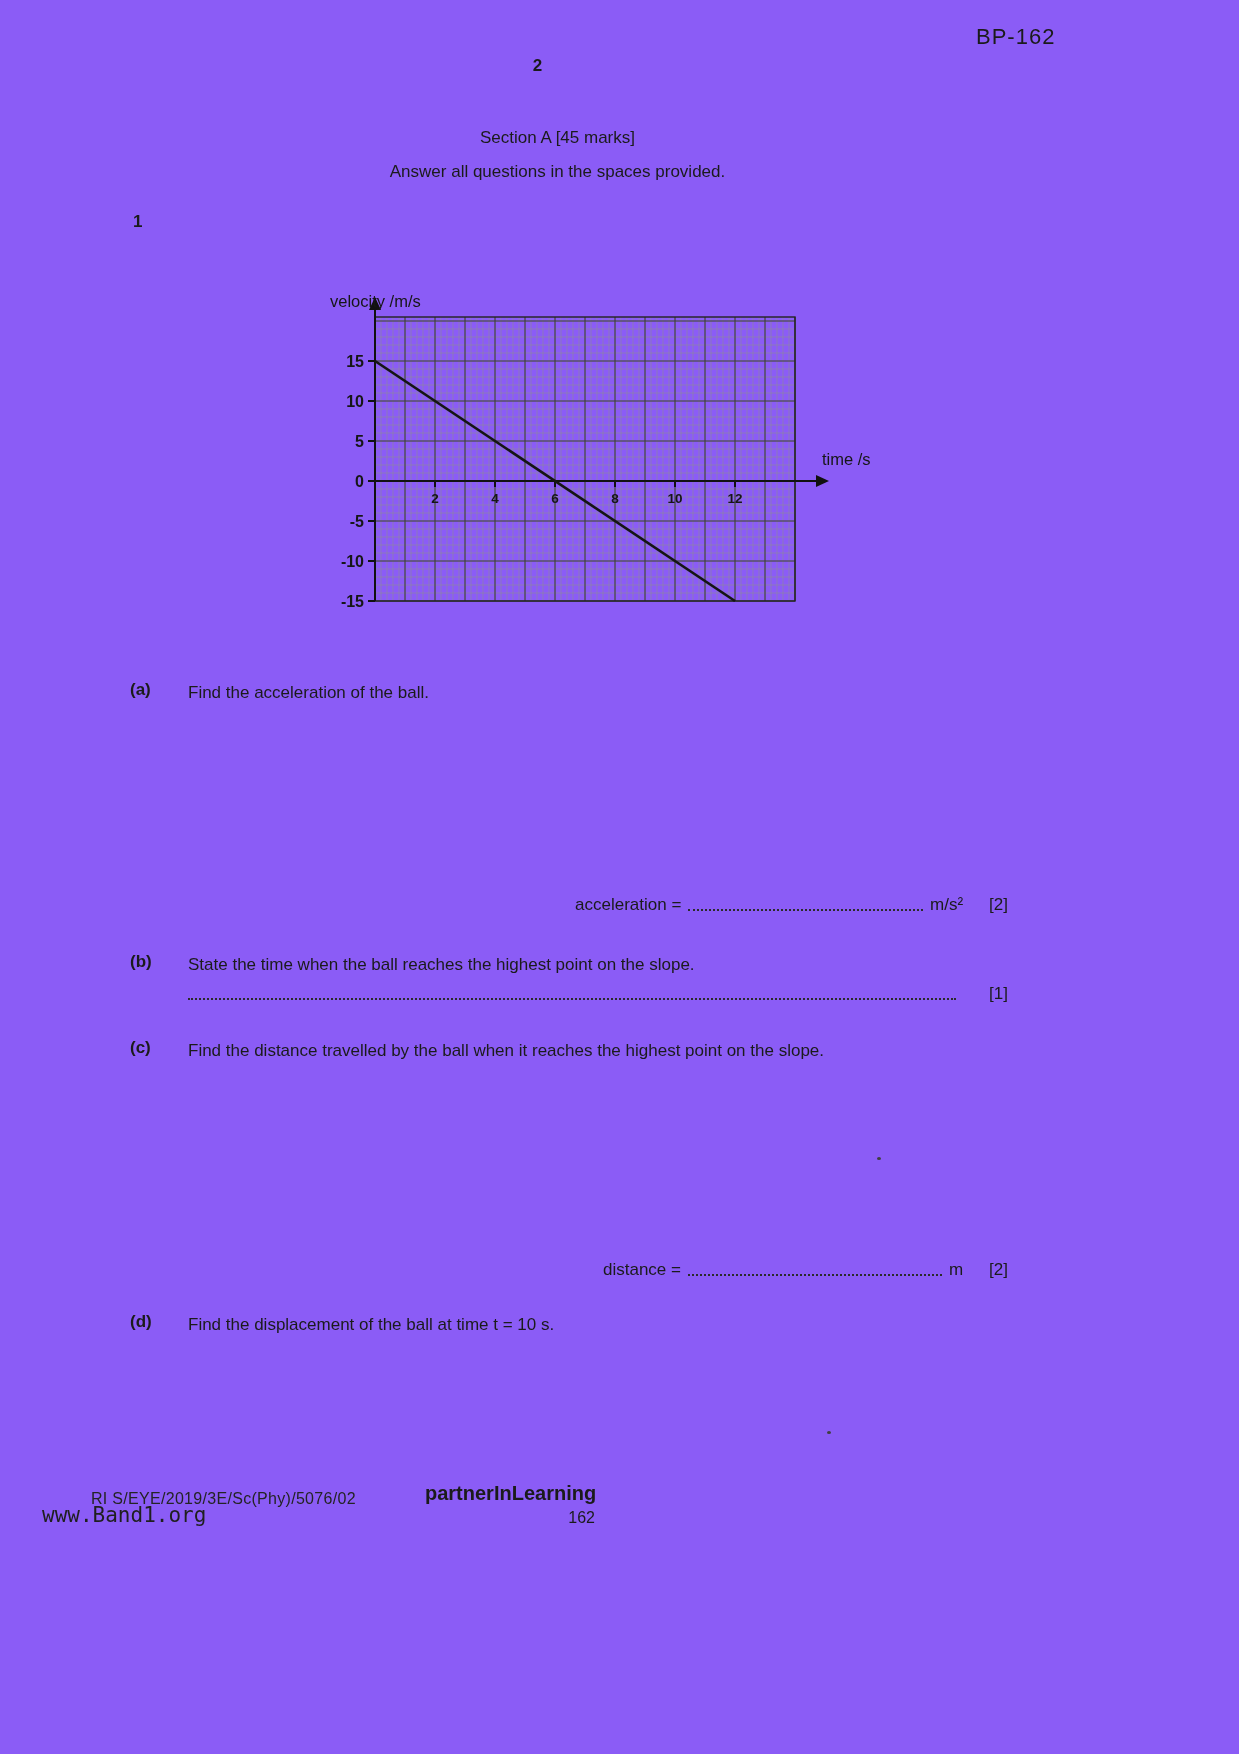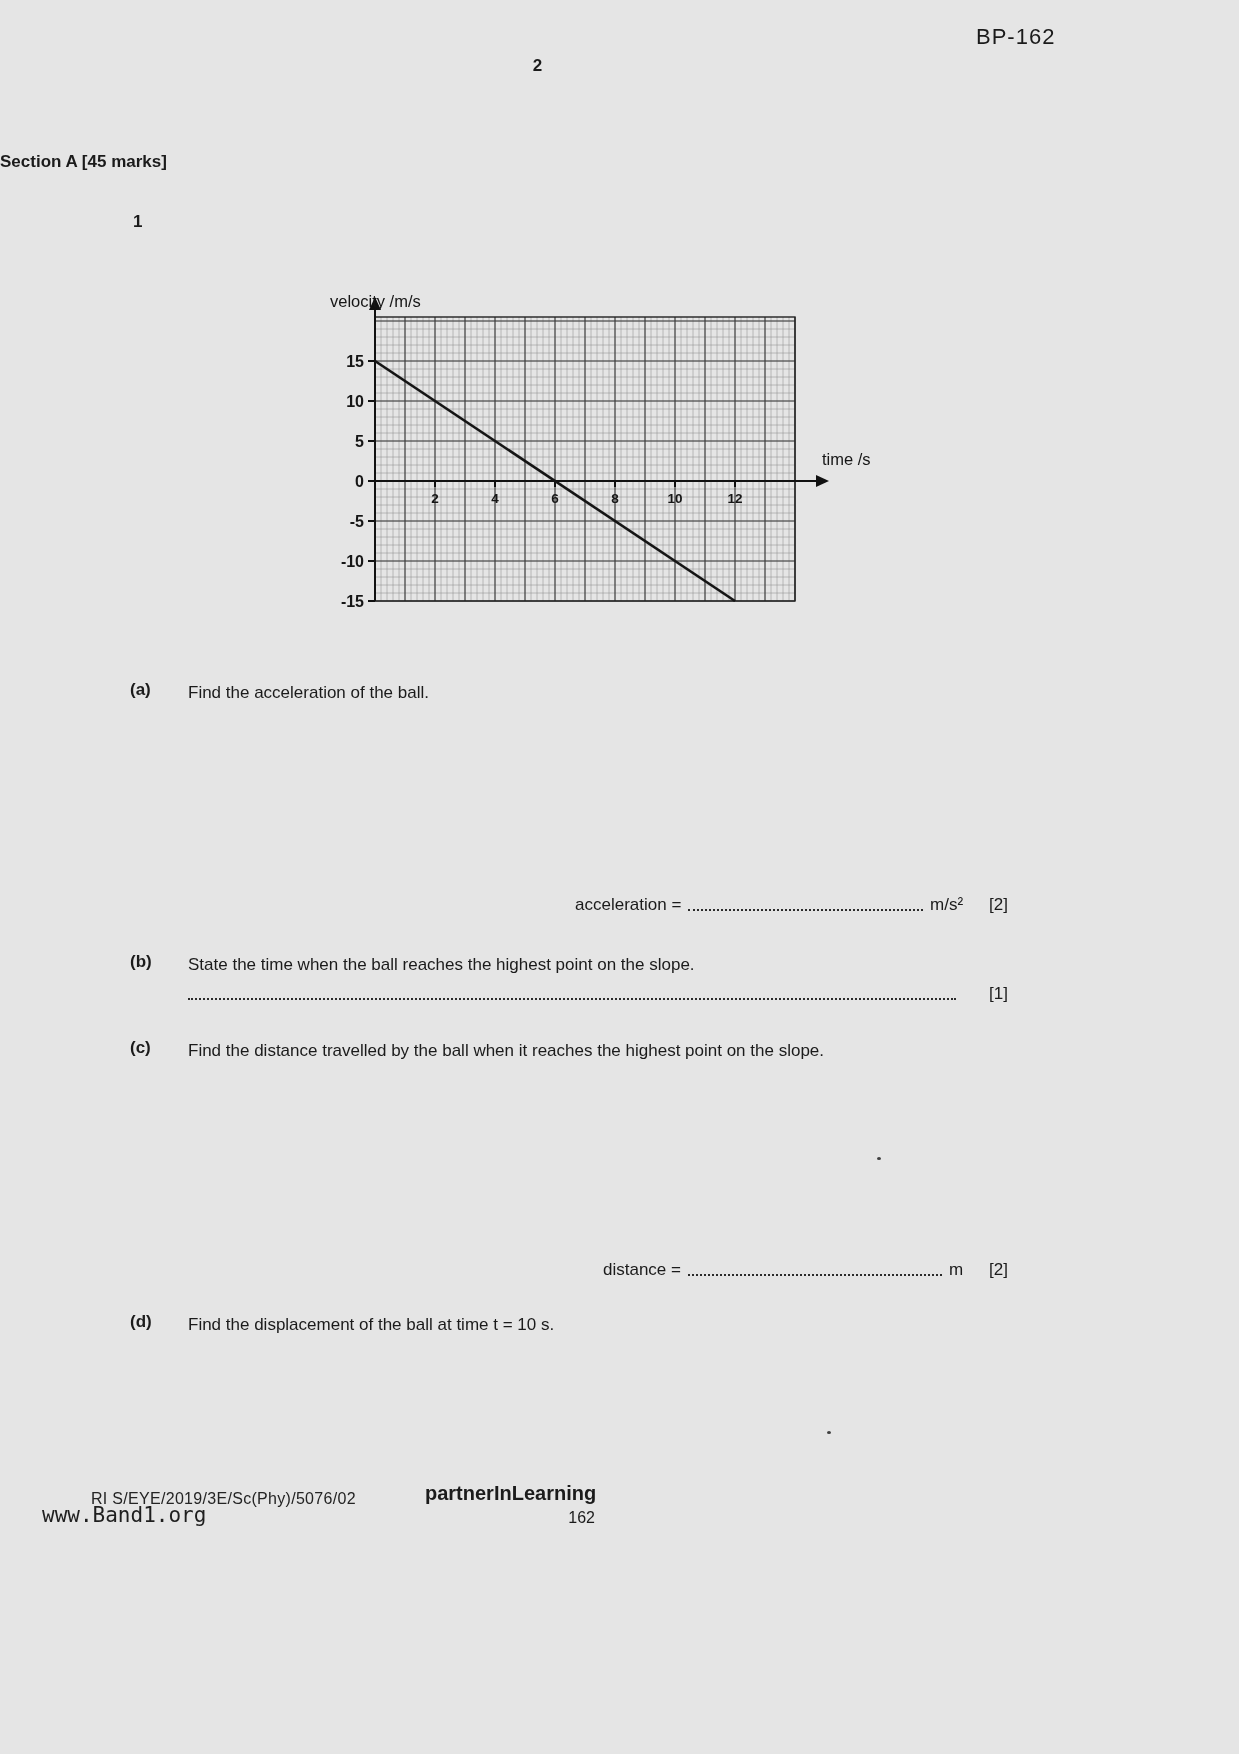--- a/index.html
+++ b/index.html
@@ -1,25 +1,25 @@
 <!DOCTYPE html>
 <html><head>
 <meta charset="utf-8">
 <style>
   *{margin:0;padding:0;box-sizing:border-box}
   html,body{background:#9a9a9a}
   .page{
     position:relative;width:1239px;height:1754px;margin:0 auto;
-    background:#e5e5e5;color:#1b1b1b;overflow:hidden;
+    background:#8b5cf6;color:#1b1b1b;overflow:hidden;
     font-family:"Liberation Sans",sans-serif;font-size:17px;
   }
   .abs{position:absolute}
   .doc-code{top:24px;left:976px;font-size:22px;letter-spacing:1px}
   .page-num{top:56px;left:0;width:1075px;text-align:center;font-weight:bold;font-size:17px}
-  .section-title{top:152px;left:0;width:1115px;text-align:left;font-weight:bold}
+  .section-title{top:128px;left:0;width:1115px;text-align:center;font-weight:normal}
   .section-instruction{top:162px;left:0;width:1115px;text-align:center}
   .q-number{top:212px;left:133px;font-weight:bold}
   .q-intro{top:212px;left:185px;width:800px;line-height:1.55}
   .figure{top:293px;left:330px;width:560px;height:335px}
   svg text{font-family:"Liberation Sans",sans-serif;fill:#161616}
   .fig-caption{top:622px;left:330px;width:500px;text-align:center;font-weight:bold}
   .part-label{position:absolute;left:130px;font-weight:bold}
   .part-text{position:absolute;left:188px;width:800px;line-height:1.5}
   .answer-row{display:flex;align-items:flex-end}
   .dots{flex:1;align-self:flex-end;height:0;border-bottom:2px dotted #2b2b2b;margin:0 7px 4px 7px}
@@ -32,20 +32,21 @@
 </style>
 </head>
 <body>
 
 <div class="page">
 
   <div class="abs doc-code">BP-162</div>
   <div class="abs page-num">2</div>
 
   <div class="abs section-title">Section A [45 marks]</div>
+  <div class="abs section-instruction">Answer all questions in the spaces provided.</div>
 
   <div class="abs q-number">1</div>
 
   <div class="abs figure">
     <svg id="vt-svg" width="560" height="335" viewBox="0 0 560 335">
         <line x1="45" y1="24" x2="45" y2="308" stroke="#8f8f8f" stroke-width="0.55"></line>
         <line x1="51" y1="24" x2="51" y2="308" stroke="#8f8f8f" stroke-width="0.55"></line>
         <line x1="57" y1="24" x2="57" y2="308" stroke="#8f8f8f" stroke-width="0.55"></line>
         <line x1="63" y1="24" x2="63" y2="308" stroke="#8f8f8f" stroke-width="0.55"></line>
         <line x1="69" y1="24" x2="69" y2="308" stroke="#8f8f8f" stroke-width="0.55"></line>

